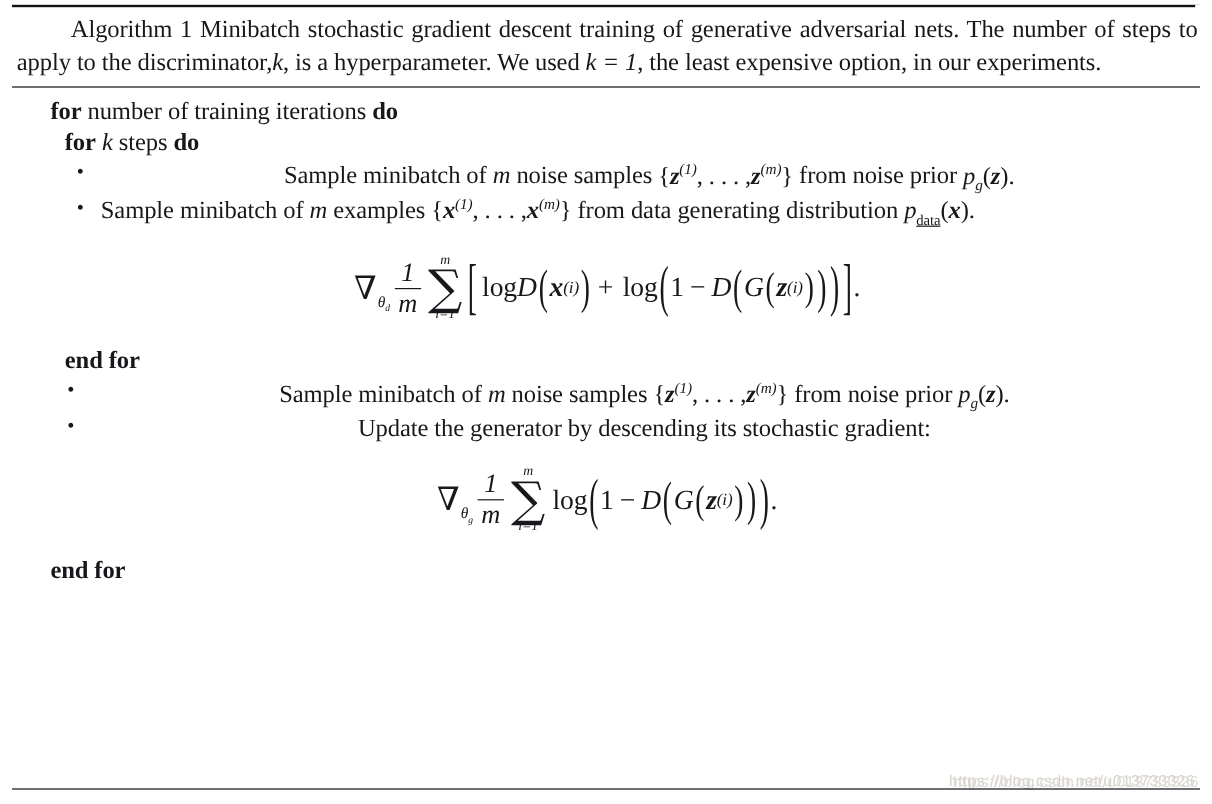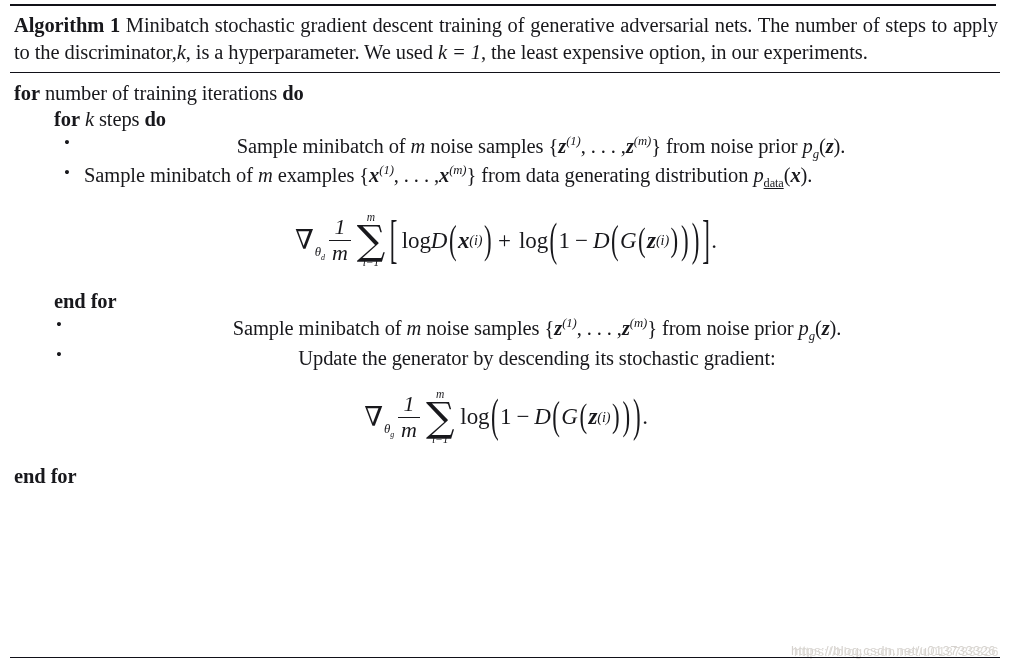--- a/index.html
+++ b/index.html
@@ -38,31 +38,31 @@
 
   
   .caption {
     font-size: 20.5px;
     line-height: 1.33;
     text-align: justify;
     text-justify: inter-word;
     padding: 6px 2px 0 4px;
     letter-spacing: -0.1px;
   }
-  .caption .algname { font-weight: bold; }
+  .caption .algname { font-weight: normal; margin-left: 45px; }
 
   
   .body {
     padding: 7px 2px 0 4px;
     font-size: 20.5px;
     line-height: 1.30;
     letter-spacing: -0.1px;
   }
   .kw { font-weight: bold; }
-  .line { white-space: normal; }
+  .line { white-space: normal; margin-left: 28px; }
   .ind1 { margin-left: 40px; }
   .ind2 { margin-left: 48px; }
 
   .bullet-line {
     position: relative;
     padding-left: 22px;
     text-align: justify;
     text-justify: inter-word;
   }
   .bullet-line::before {

